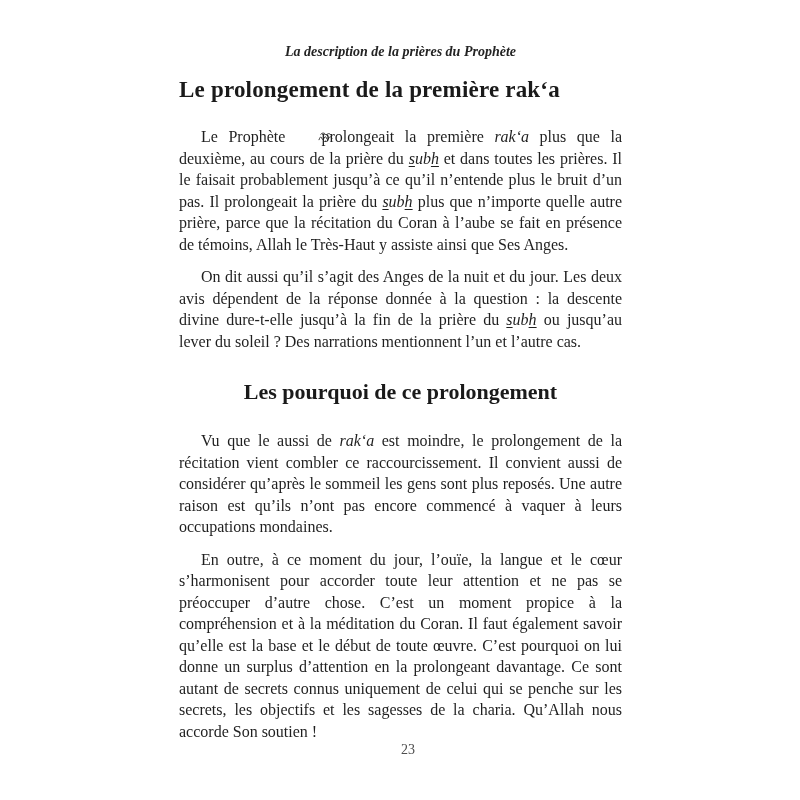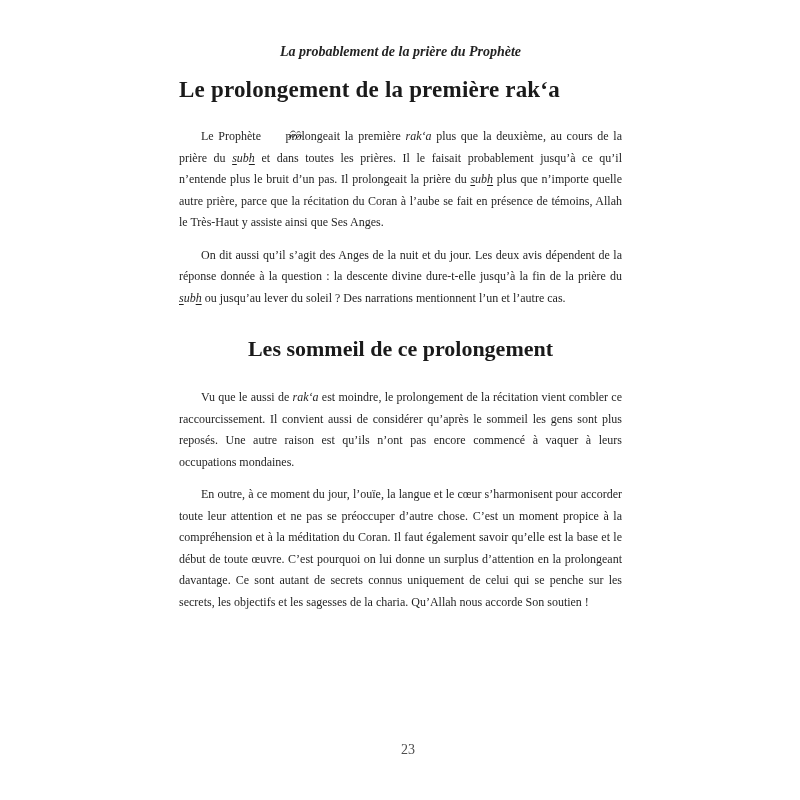--- a/index.html
+++ b/index.html
@@ -35,21 +35,21 @@
     color: #1a1a1a;
   }
   h2.sec {
     font-size: 22px;
     font-weight: 700;
     text-align: center;
     margin: 27px 0 25px 0;
     color: #1a1a1a;
   }
   p.body {
-    font-size: 12px;
+    font-size: 16px;
     line-height: 21.5px;
     text-align: justify;
     text-indent: 22px;
     margin: 0 0 11px 0;
     hyphens: auto;
   }
   .it { font-style: italic; }
   .ul {
     text-decoration: underline;
     text-underline-offset: 2px;
@@ -71,37 +71,37 @@
     color: #4d4d4d;
     margin-left: 8px;
   }
 </style>
 </head>
 <body>
 
 <div class="page">
   <div class="column">
 
-    <div class="running-header">La probablement de la prière du Prophète</div>
+    <div class="running-header">La description de la prières du Prophète</div>
 
     <h1 class="sec">Le prolongement de la première rak‘a</h1>
 
     <div>
       <p class="body"><span>Le Prophète </span><span class="sws-icon"><svg viewBox="0 0 22 16" width="15" height="12" aria-hidden="true">
               <g fill="none" stroke="currentColor" stroke-width="1.3" stroke-linecap="round">
                 <path d="M1.5 12 C3 7,5 7,5.5 10 C6 12,8 12,9 9.5 C10 7,12 7,12.5 10 C13 12,15 12,16 9.5 C17 7,19.5 7,20.5 10"></path>
                 <path d="M4 4 C6 1.5,9 1.5,10.5 3.5"></path>
                 <path d="M13 4.5 C14.5 2.5,17 2.5,18 4"></path>
               </g>
               <circle cx="11" cy="14" r="1" fill="currentColor"></circle>
             </svg></span><span> prolongeait la première </span><span class="it">rak‘a</span><span> plus que la deuxième, au cours de la prière du </span><span class="it ul">s</span><span class="it">ub</span><span class="it ul">h</span><span> et dans toutes les prières. Il le faisait probablement jusqu’à ce qu’il n’entende plus le bruit d’un pas. Il prolongeait la prière du </span><span class="it ul">s</span><span class="it">ub</span><span class="it ul">h</span><span> plus que n’importe quelle autre prière, parce que la récitation du Coran à l’aube se fait en présence de témoins, Allah le Très-Haut y assiste ainsi que Ses Anges.</span></p>
       <p class="body"><span>On dit aussi qu’il s’agit des Anges de la nuit et du jour. Les deux avis dépendent de la réponse donnée à la question : la descente divine dure-t-elle jusqu’à la fin de la prière du </span><span class="it ul">s</span><span class="it">ub</span><span class="it ul">h</span><span> ou jusqu’au lever du soleil ? Des narrations mentionnent l’un et l’autre cas.</span></p>
     </div>
 
-    <h2 class="sec">Les sommeil de ce prolongement</h2>
+    <h2 class="sec">Les pourquoi de ce prolongement</h2>
 
     <div>
       <p class="body"><span>Vu que le aussi de </span><span class="it">rak‘a</span><span> est moindre, le prolongement de la récitation vient combler ce raccourcissement. Il convient aussi de considérer qu’après le sommeil les gens sont plus reposés. Une autre raison est qu’ils n’ont pas encore commencé à vaquer à leurs occupations mondaines.</span></p>
       <p class="body"><span>En outre, à ce moment du jour, l’ouïe, la langue et le cœur s’harmonisent pour accorder toute leur attention et ne pas se préoccuper d’autre chose. C’est un moment propice à la compréhension et à la méditation du Coran. Il faut également savoir qu’elle est la base et le début de toute œuvre. C’est pourquoi on lui donne un surplus d’attention en la prolongeant davantage. Ce sont autant de secrets connus uniquement de celui qui se penche sur les secrets, les objectifs et les sagesses de la charia. Qu’Allah nous accorde Son soutien !</span></p>
     </div>
 
   </div>
 
   <div class="page-number">23</div>
 </div>

